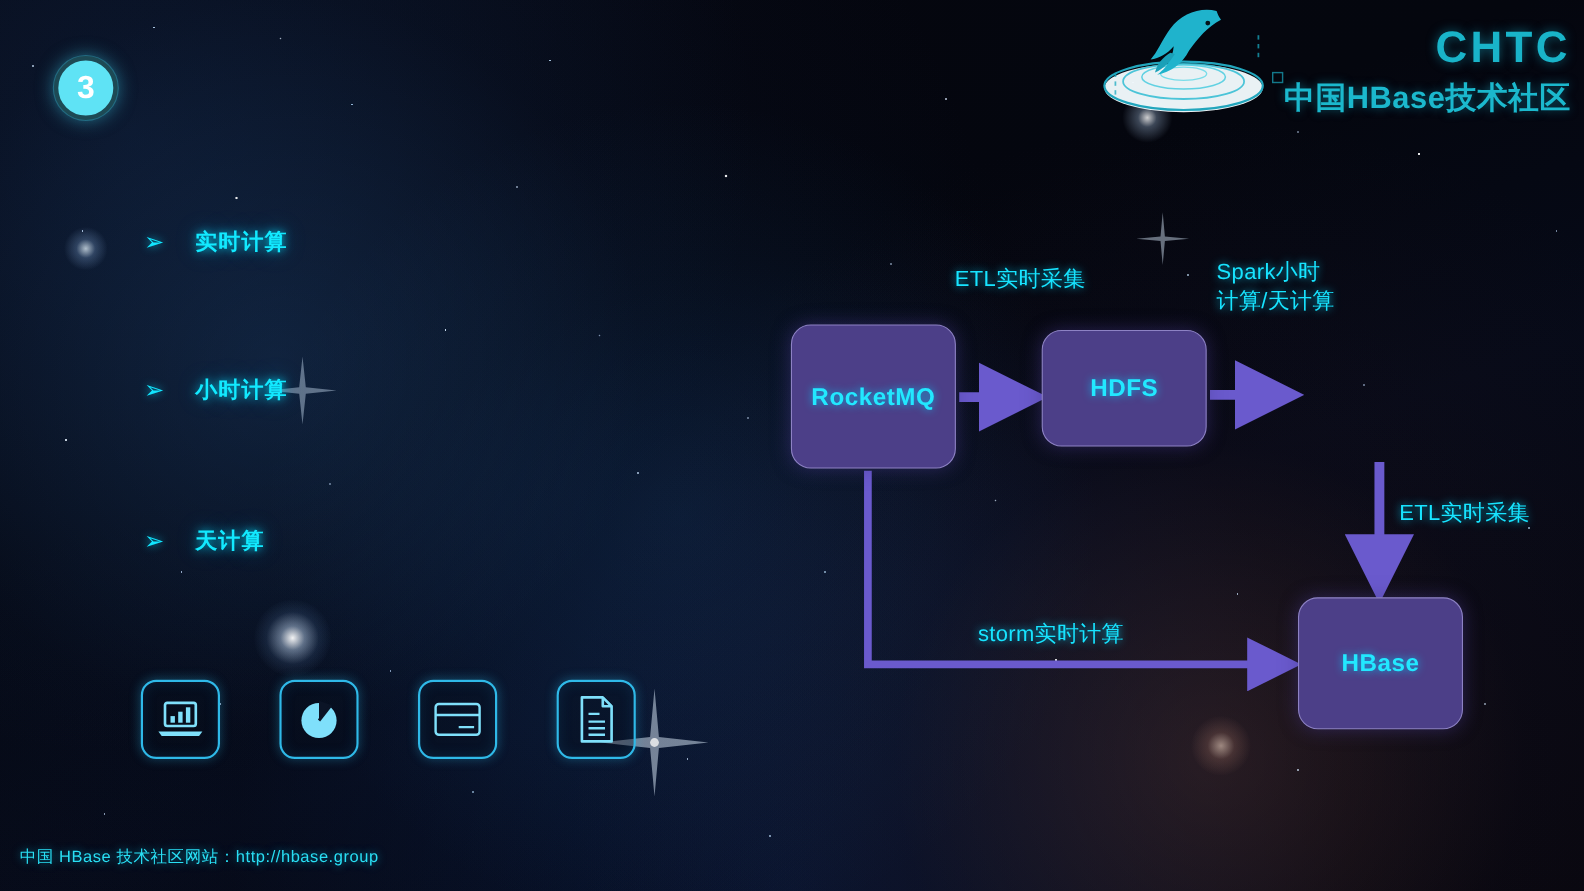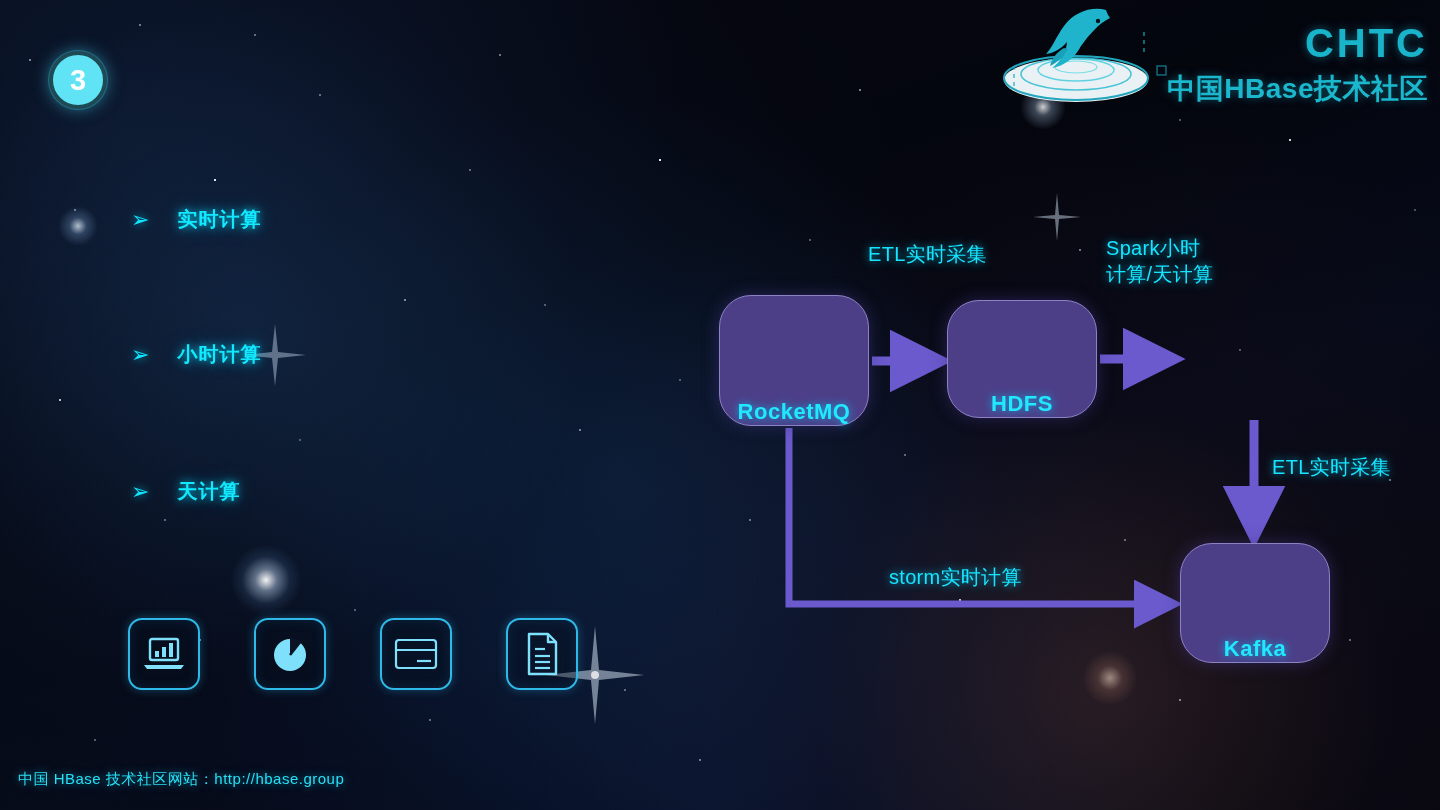--- a/index.html
+++ b/index.html
@@ -125,31 +125,31 @@
   .icon-box {
     width:72px; height:72px; border:2px solid #2fb9e8; border-radius:14px;
     display:flex; align-items:center; justify-content:center;
     box-shadow:0 0 10px rgba(40,180,230,.35), inset 0 0 12px rgba(20,90,140,.25);
     background:rgba(6,14,30,.35);
   }
 
   
   .diagram { position:absolute; left:0; top:0; width:1440px; height:810px; }
   .node {
-    position:absolute; border-radius:32px;
+    position:absolute; border-radius:18px;
     background:#4c3f88; border:1px solid #8d82c4;
     box-shadow:0 0 16px rgba(70,55,140,.5);
-    display:flex; align-items:flex-end; justify-content:center;
+    display:flex; align-items:center; justify-content:center;
   }
   .node span {
     font-size:22px; font-weight:bold; color:#22e8ff; letter-spacing:.5px;
     text-shadow:0 0 8px rgba(0,210,255,.75);
   }
   .n-rocketmq { left:719px; top:295px; width:150px; height:131px; }
-  .n-hdfs     { left:947px; top:300px; width:150px; height:118px; }
+  .n-hdfs     { left:947px; top:300px; width:150px; height:106px; }
   .n-kafka    { left:1180px; top:300px; width:150px; height:118px; }
   .n-hbase    { left:1180px; top:543px; width:150px; height:120px; }
 
   .edge-label {
     position:absolute; font-size:20px; font-weight:normal; color:#17e4ff;
     line-height:1.28; letter-spacing:.3px;
     text-shadow:0 0 8px rgba(0,215,255,.8);
   }
   .el-etl1   { left:868px;  top:242px; }
   .el-spark  { left:1106px; top:236px; }
@@ -278,21 +278,21 @@
     <path d="M789 428 V604 H1173" fill="none" stroke="#6a5acd" stroke-width="7" marker-end="url(#ar)"></path>
   </svg>
 
   <div class="node n-rocketmq">
     <span>RocketMQ</span>
   </div>
   <div class="node n-hdfs">
     <span>HDFS</span>
   </div>
   <div class="node n-hbase">
-    <span>Kafka</span>
+    <span>HBase</span>
   </div>
 
   <div class="edge-label el-etl1">ETL实时采集</div>
   <div class="edge-label el-spark">
     <div>Spark小时</div>
     <div>计算/天计算</div>
   </div>
   <div class="edge-label el-etl2">ETL实时采集</div>
   <div class="edge-label el-storm">storm实时计算</div>
 

